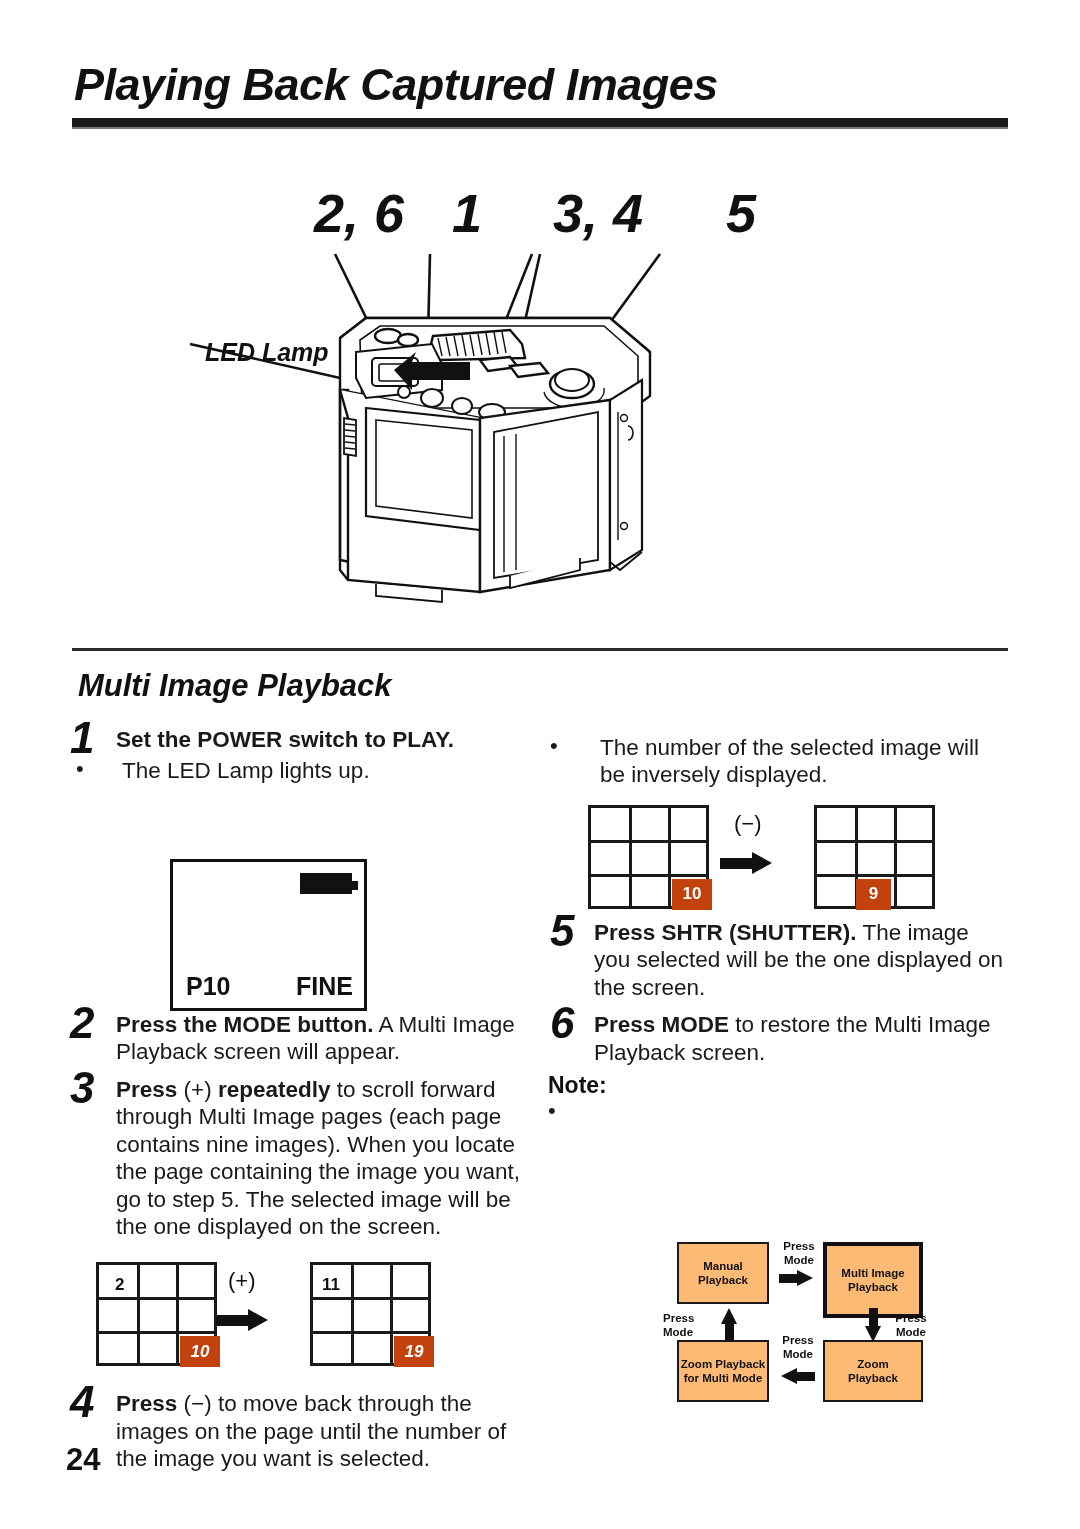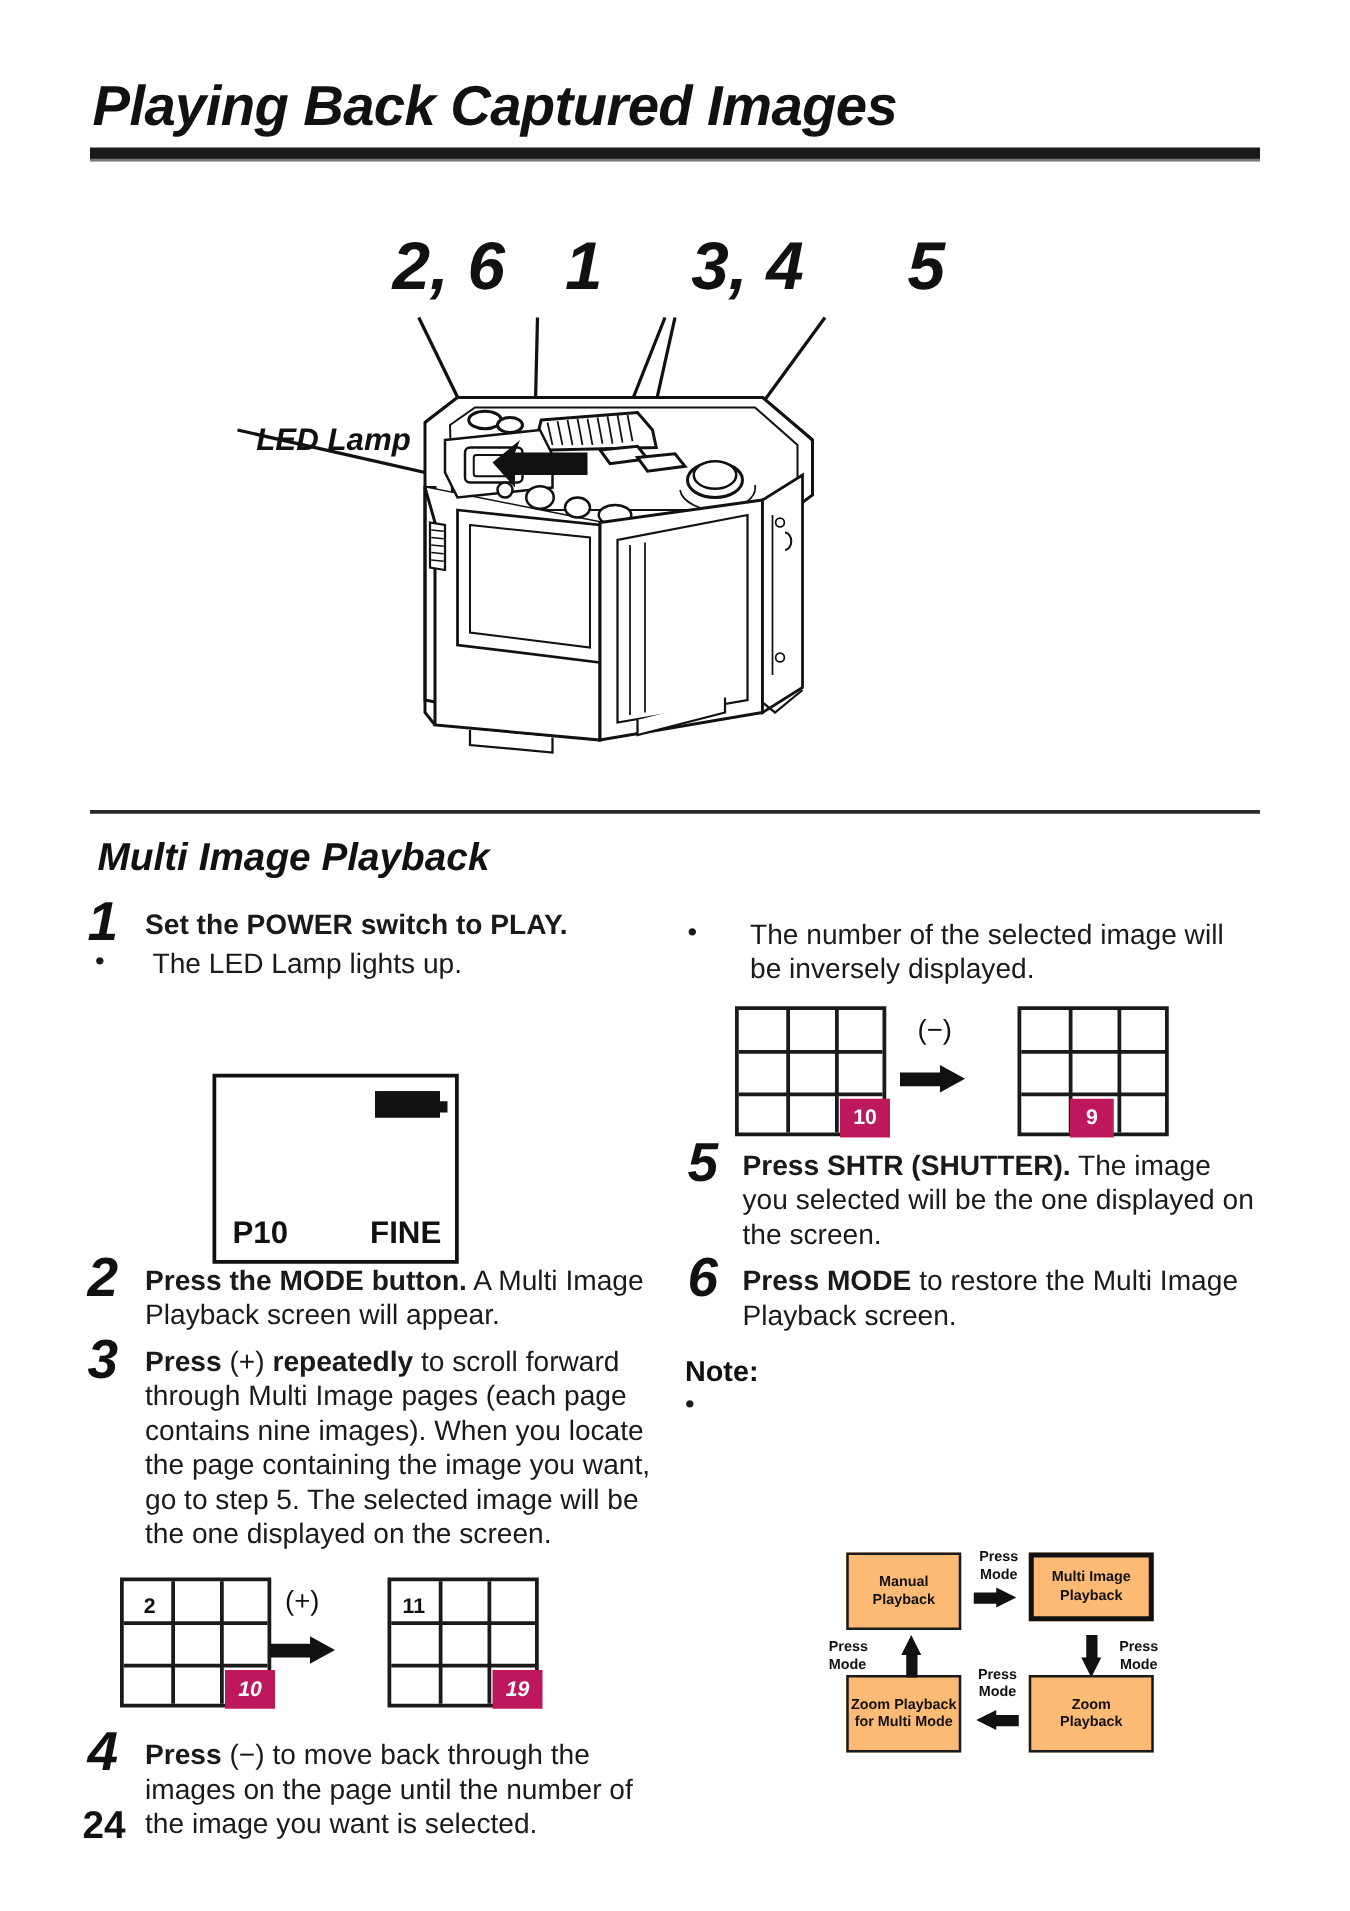--- a/index.html
+++ b/index.html
@@ -97,21 +97,21 @@
     border:3px solid #1a1a1a;box-sizing:border-box;background:#fff;
   }
   .g3 .vline{position:absolute;top:0;bottom:0;width:3px;background:#1a1a1a;}
   .g3 .hline{position:absolute;left:0;right:0;height:3px;background:#1a1a1a;}
   .g3 .v1{left:38px;} .g3 .v2{left:77px;}
   .g3 .h1{top:32px;}  .g3 .h2{top:66px;}
   .g3 .cellnum{
     position:absolute;font-size:17px;font-weight:bold;color:#111;
   }
   .g3 .badge{
-    position:absolute;background:#be185d;color:#fff;
+    position:absolute;background:#c2410c;color:#fff;
     font-size:17px;font-weight:bold;text-align:center;
     display:flex;align-items:center;justify-content:center;
   }
   .g3 .badge.ital{font-style:italic;}
 
   .arrowR{
     position:absolute;width:52px;height:20px;
   }
   .arrowR .shaft{position:absolute;left:0;top:5px;width:34px;height:11px;background:#111;}
   .arrowR .head{
@@ -120,21 +120,21 @@
     border-left:20px solid #111;
   }
   .opsign{
     position:absolute;font-size:22px;color:#111;
   }
 
   
   .subhead{
     font-size:25px;font-weight:bold;color:#111;margin-top:14px;
   }
-  .notelabel{font-size:23px;font-weight:bold;color:#111;margin-top:18px;}
+  .notelabel{font-size:23px;font-weight:bold;color:#111;margin-top:6px;}
 
   
   .flow{position:absolute;left:655px;top:1228px;width:290px;height:180px;}
   .fbox{
     position:absolute;border:2px solid #1a1a1a;background:#fdba74;box-sizing:border-box;
     display:flex;align-items:center;justify-content:center;text-align:center;
     font-size:11.5px;font-weight:bold;color:#111;line-height:1.25;
   }
   .fbox.thick{border:4px solid #111;}
   .flabel{
@@ -397,21 +397,21 @@
 
   <div class="flow">
 
     <div class="fbox" style="left:22px;top:14px;width:92px;height:62px;">
       <div>
         <span>Manual</span><br>
         <span>Playback</span>
       </div>
     </div>
 
-    <div class="fbox thick" style="left:168px;top:14px;width:100px;height:55px;">
+    <div class="fbox thick" style="left:168px;top:14px;width:100px;height:76px;">
       <div>
         <span>Multi Image</span><br>
         <span>Playback</span>
       </div>
     </div>
 
     <div class="fbox" style="left:168px;top:112px;width:100px;height:62px;">
       <div>
         <span>Zoom</span><br>
         <span>Playback</span>

